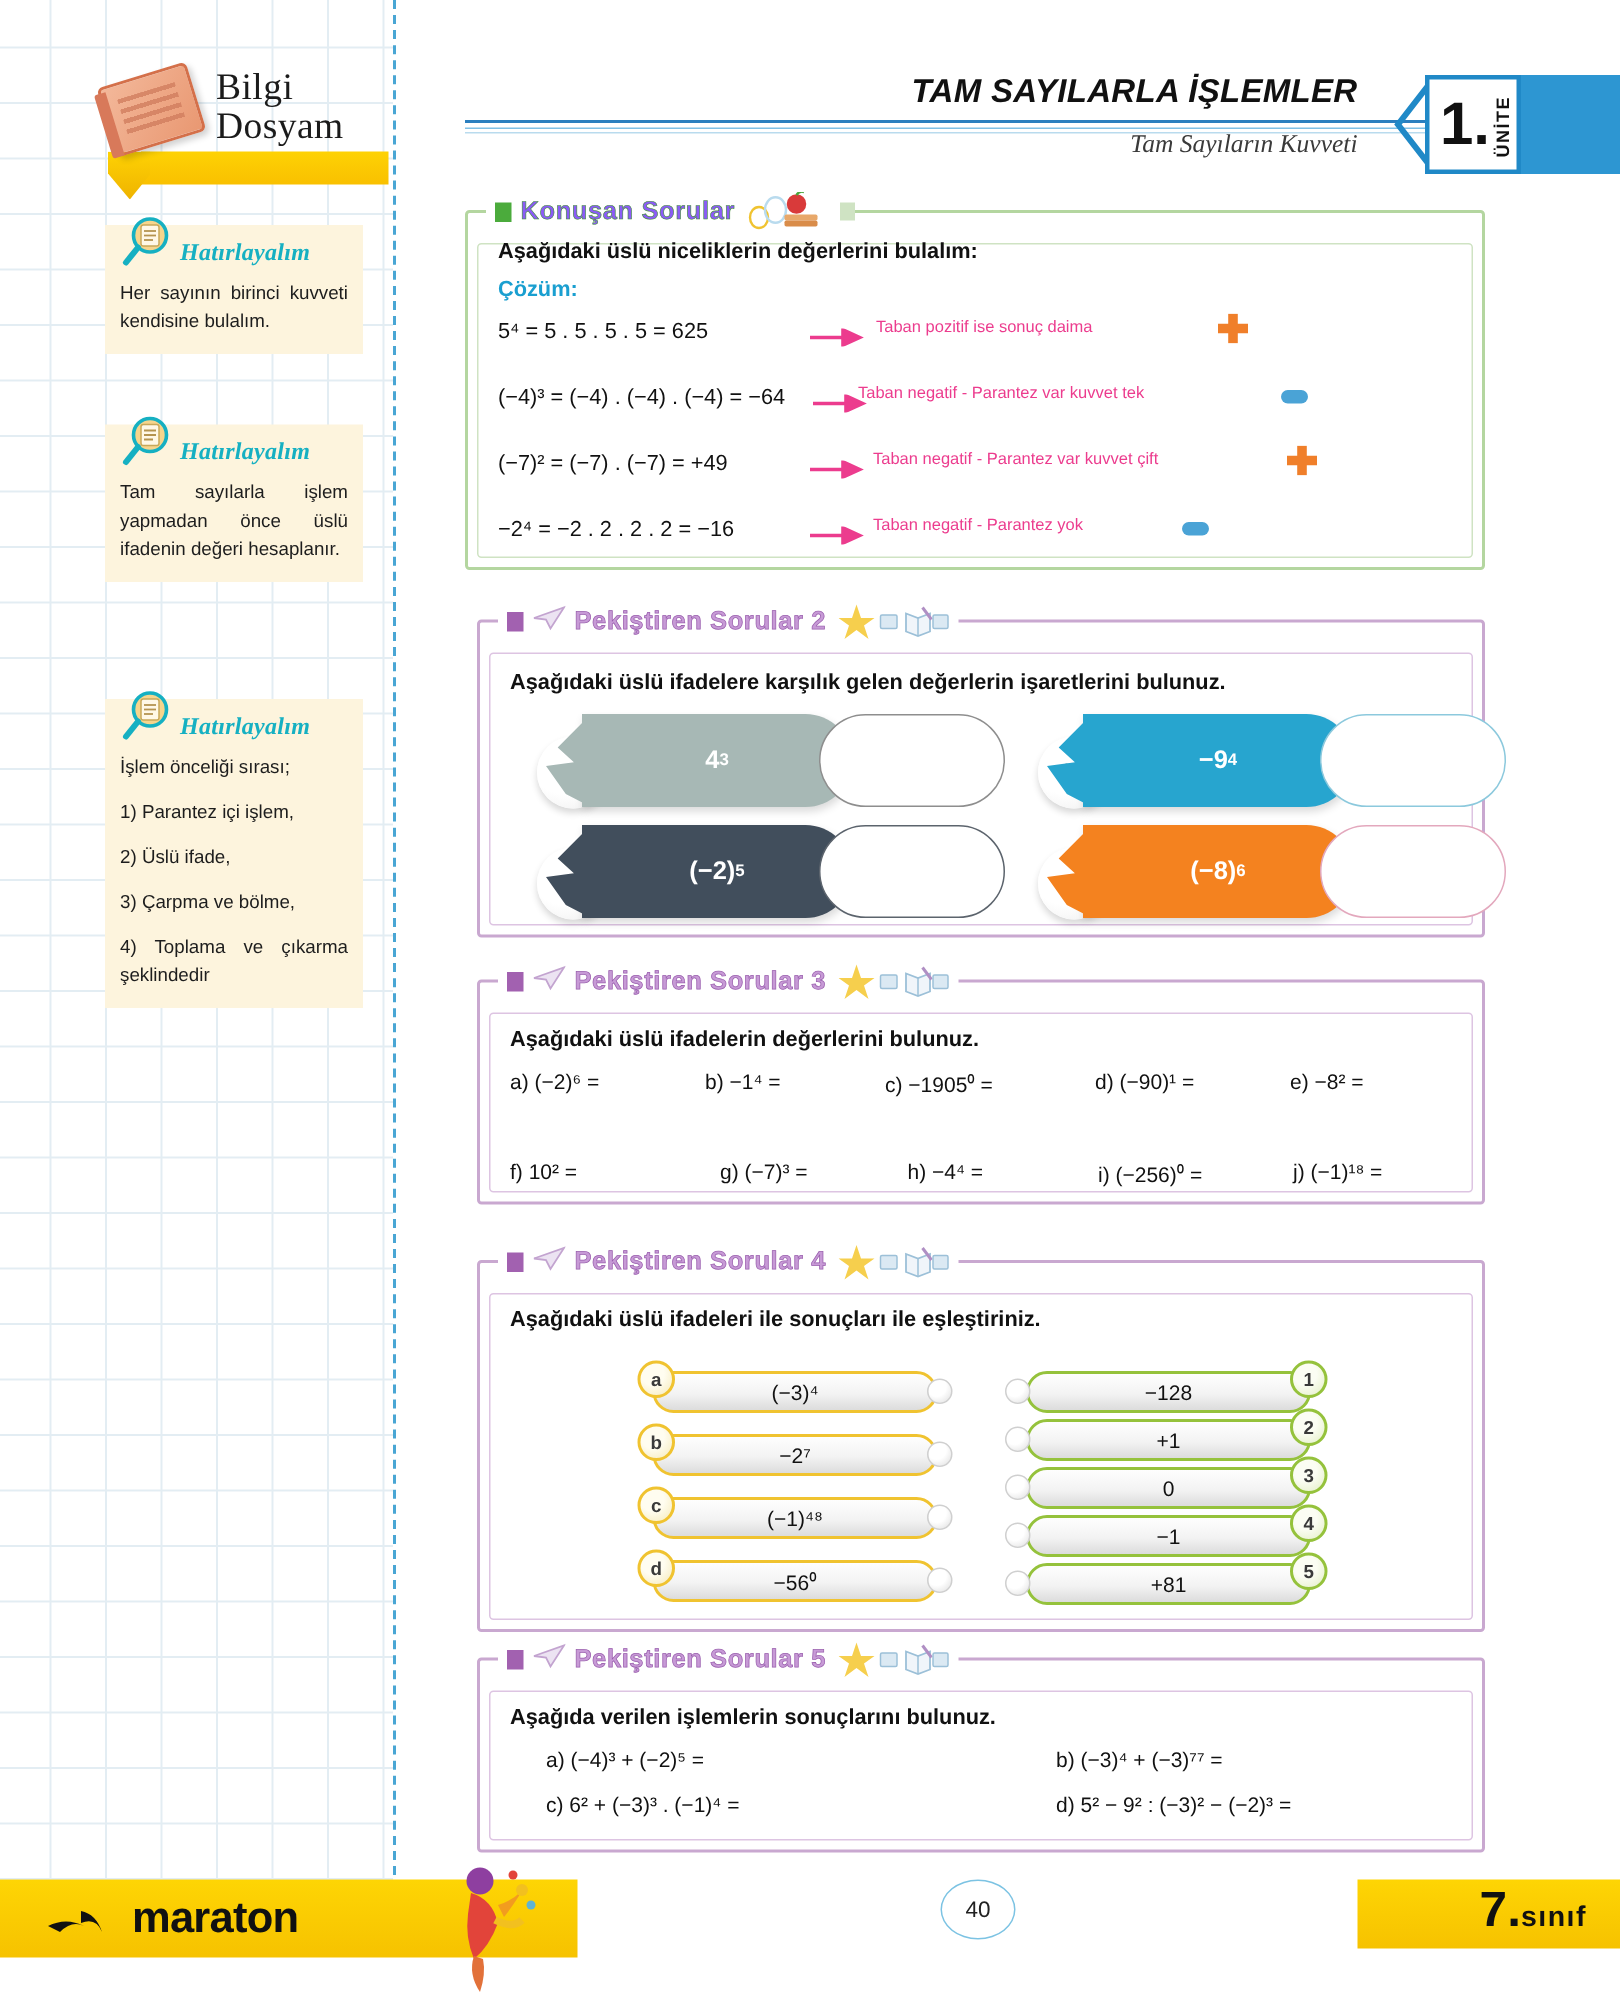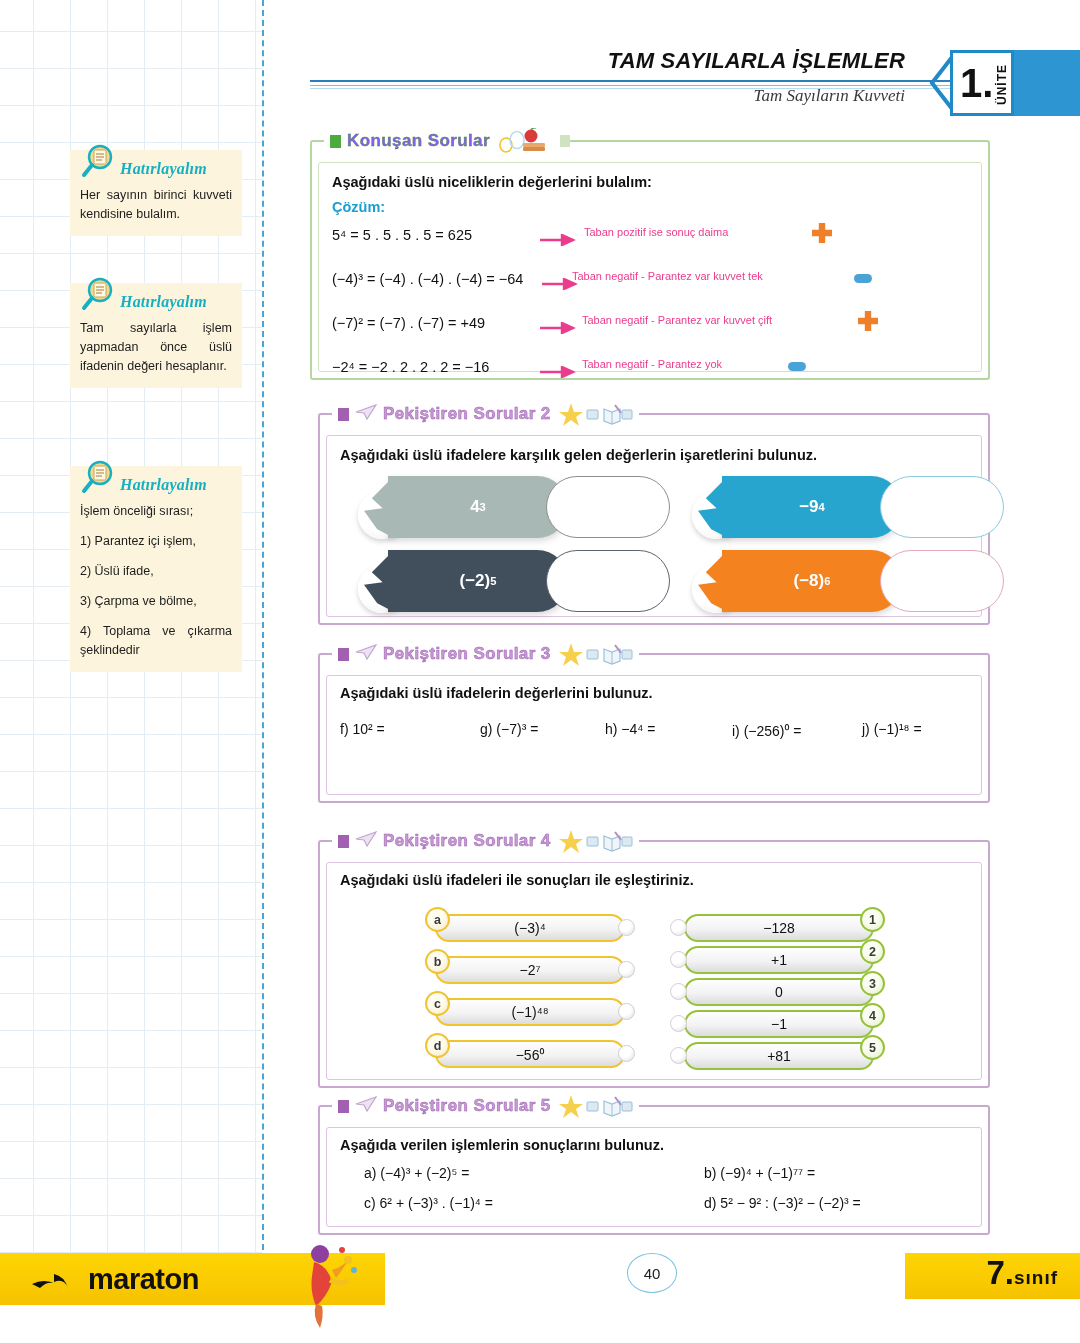--- a/index.html
+++ b/index.html
@@ -253,20 +253,30 @@
   .ft-class .small { font-size:19px; font-weight:700; letter-spacing:1px; }
 </style>
 </head>
 <body>
 
 <div class="page">
 
   <div class="sidebar"></div>
   <div class="sidebar-divider"></div>
 
+  <div class="bilgi-wrap">
+    <div class="bilgi-banner"></div>
+    <div class="bilgi-book">
+      <div class="bilgi-book-lines"></div>
+    </div>
+    <div class="bilgi-title">
+      <span>Bilgi</span><br>
+      <span>Dosyam</span>
+    </div>
+  </div>
 
   <div class="note" style="top:150px;">
     <div class="note-head">
       <span class="note-magnifier">
         <svg viewBox="0 0 34 34" width="34" height="34">
           <circle cx="20" cy="13" r="11" fill="#f6d58c" stroke="#16b0c2" stroke-width="2.4"></circle>
           <rect x="14" y="6" width="12" height="14" rx="1.5" fill="#fff8e6" stroke="#c8a85a" stroke-width="1"></rect>
           <line x1="16" y1="10" x2="24" y2="10" stroke="#b59450" stroke-width="1.2"></line>
           <line x1="16" y1="13" x2="24" y2="13" stroke="#b59450" stroke-width="1.2"></line>
           <line x1="16" y1="16" x2="22" y2="16" stroke="#b59450" stroke-width="1.2"></line>
@@ -352,21 +362,21 @@
           <ellipse cx="8" cy="17" rx="6" ry="7" fill="none" stroke="#f0c330" stroke-width="1.6"></ellipse>
           <ellipse cx="19" cy="12" rx="7" ry="8.5" fill="none" stroke="#b9dbee" stroke-width="1.6"></ellipse>
           <circle cx="33" cy="8" r="6.5" fill="#d93a3a"></circle>
           <path d="M33 2 q2 -3 5 -2" stroke="#4aa53c" stroke-width="1.6" fill="none"></path>
           <rect x="25" y="15" width="22" height="4" rx="1.2" fill="#e8a86a"></rect>
           <rect x="25" y="19" width="22" height="4" rx="1.2" fill="#d98c4a"></rect>
         </svg>
       </span>
     </div>
 
-    <div style="position:absolute; left:22px; top:34px; right:22px;">
+    <div style="position:absolute; left:22px; top:20px; right:22px;">
       <div class="ks-q">Aşağıdaki üslü niceliklerin değerlerini bulalım:</div>
       <div class="ks-coz">Çözüm:</div>
 
       <div class="ks-row">
         <span class="ks-expr">5⁴ = 5 . 5 . 5 . 5 = 625</span>
         <span class="ks-arrow" style="left:208px;">
           <svg width="36" height="12" viewBox="0 0 36 12">
               <path d="M0 6 L26 6 M22 1 L33 6 L22 11 Z" stroke="#ec3c8e" stroke-width="2.4" fill="#ec3c8e"></path>
             </svg>
         </span>
@@ -494,20 +504,27 @@
           <line x1="53" y1="11" x2="53" y2="23" stroke="#9cc0d8" stroke-width="1"></line>
           <path d="M56 4 L62 12" stroke="#b08fc4" stroke-width="2"></path>
           <rect x="63" y="9" width="10" height="9" rx="1" fill="#dbe9f3" stroke="#9cc0d8" stroke-width="1"></rect>
         </svg>
       </span>
     </div>
 
     <div style="position:absolute; left:22px; top:32px; right:18px;">
       <div class="ks-q">Aşağıdaki üslü ifadelerin değerlerini bulunuz.</div>
 
+      <div class="p3-row" style="margin-top:12px;">
+        <span class="p3-cell" style="left:0px;"><span>a)</span> <span>(−2)⁶ =</span></span>
+        <span class="p3-cell" style="left:130px;"><span>b)</span> <span>−1⁴ =</span></span>
+        <span class="p3-cell" style="left:250px;"><span>c)</span> <span>−1905⁰ =</span></span>
+        <span class="p3-cell" style="left:390px;"><span>d)</span> <span>(−90)¹ =</span></span>
+        <span class="p3-cell" style="left:520px;"><span>e)</span> <span>−8² =</span></span>
+      </div>
 
       <div class="p3-row" style="margin-top:20px;">
         <span class="p3-cell" style="left:0px;"><span>f)</span> <span>10² =</span></span>
         <span class="p3-cell" style="left:140px;"><span>g)</span> <span>(−7)³ =</span></span>
         <span class="p3-cell" style="left:265px;"><span>h)</span> <span>−4⁴ =</span></span>
         <span class="p3-cell" style="left:392px;"><span>i)</span> <span>(−256)⁰ =</span></span>
         <span class="p3-cell" style="left:522px;"><span>j)</span> <span>(−1)¹⁸ =</span></span>
       </div>
     </div>
   </div>
@@ -628,21 +645,21 @@
           <rect x="63" y="9" width="10" height="9" rx="1" fill="#dbe9f3" stroke="#9cc0d8" stroke-width="1"></rect>
         </svg>
       </span>
     </div>
 
     <div style="position:absolute; left:22px; top:32px; right:18px;">
       <div class="ks-q">Aşağıda verilen işlemlerin sonuçlarını bulunuz.</div>
 
       <div class="p5-row" style="margin-top:12px;">
         <span class="p5-cell" style="left:0px;"><span>a)</span> <span>(−4)³ + (−2)⁵ =</span></span>
-        <span class="p5-cell" style="left:340px;"><span>b)</span> <span>(−9)⁴ + (−1)⁷⁷ =</span></span>
+        <span class="p5-cell" style="left:340px;"><span>b)</span> <span>(−3)⁴ + (−3)⁷⁷ =</span></span>
       </div>
       <div class="p5-row">
         <span class="p5-cell" style="left:0px;"><span>c)</span> <span>6² + (−3)³ . (−1)⁴ =</span></span>
         <span class="p5-cell" style="left:340px;"><span>d)</span> <span>5² − 9² : (−3)² − (−2)³ =</span></span>
       </div>
     </div>
   </div>
 
   <div class="ft-yellow-l"></div>
   <div class="ft-swoosh">

